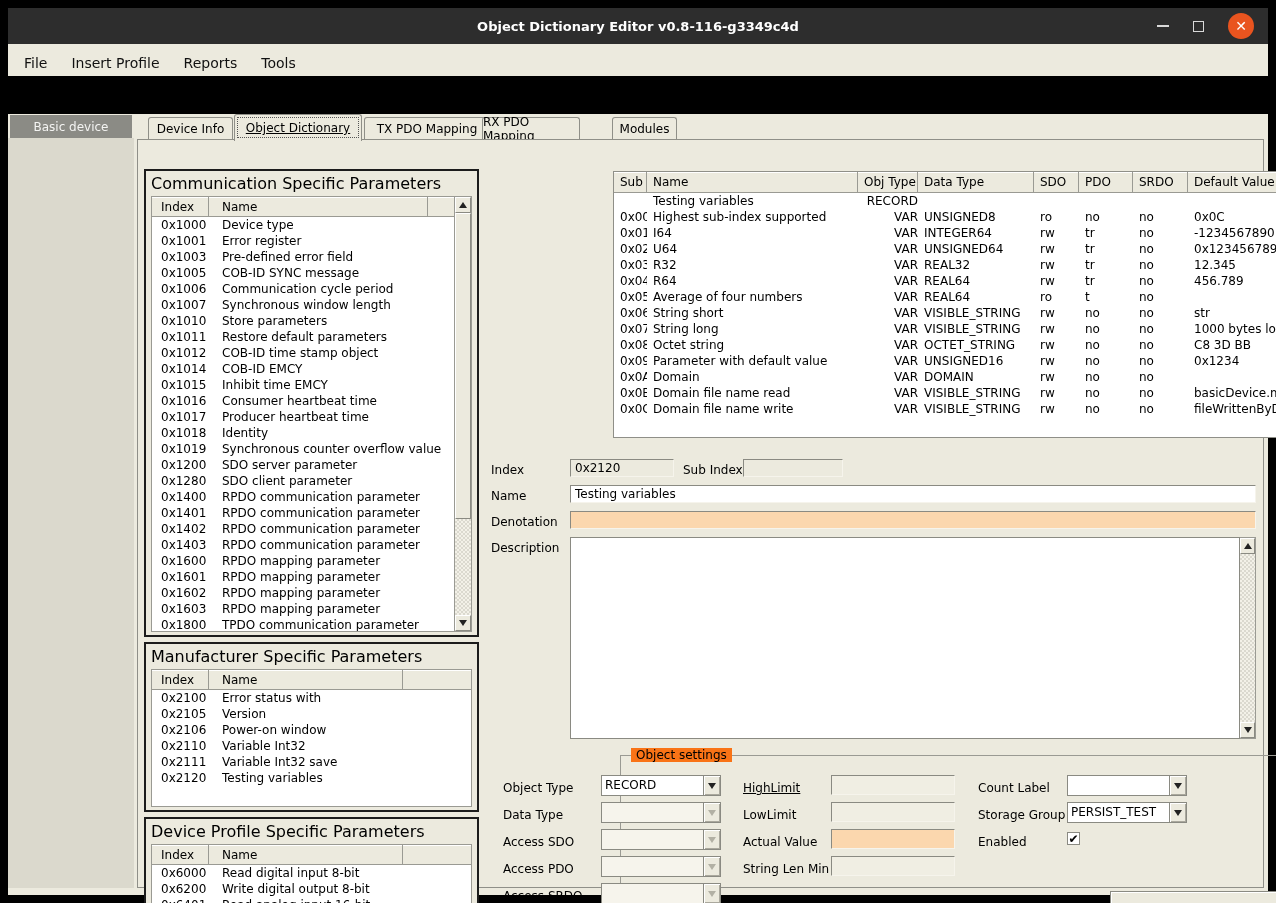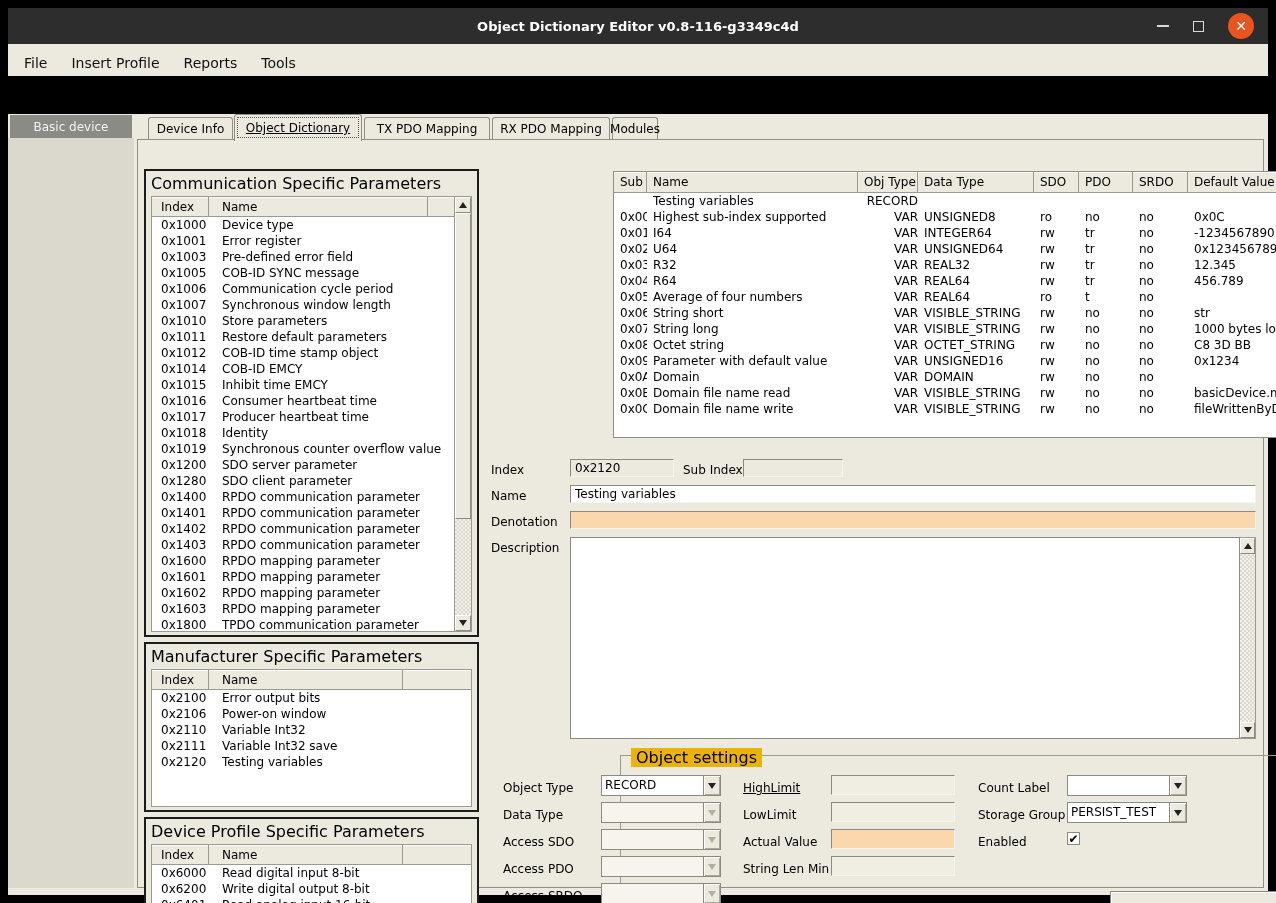--- a/index.html
+++ b/index.html
@@ -81,21 +81,21 @@
   .entry { position:absolute; height:18px; border:1px solid #8a8a82; border-bottom-color:#f6f4ec; border-right-color:#f6f4ec;
            background:#fff; font-size:12px; padding:1px 4px; line-height:14px; }
   .entry.ro { background:#eceade; }
   .entry.peach { background:#fbd7ae; }
   .entry.dis { background:#f0eee3; }
   .textarea { position:absolute; border:1px solid #8a8a82; background:#fff; }
   .ta-sb { position:absolute; width:16px; display:flex; flex-direction:column; background:#eceade; border:1px solid #9a9a93; border-left:none; }
 
   
   .groupbox { position:absolute; left:482px; top:615px; width:768px; height:187px; border:1px solid #9a9a93; }
-  .gb-legend { position:absolute; top:-8px; left:10px; background:#eab308; padding:0 5px; font-size:16px; }
+  .gb-legend { position:absolute; top:-8px; left:10px; background:#f97316; padding:0 5px; font-size:12px; }
 
   .combo { position:absolute; height:21px; display:flex; border:1px solid #8a8a82; background:#fff; }
   .combo-field { flex:1; font-size:12px; padding:2px 3px; white-space:nowrap; overflow:hidden; }
   .combo-btn { width:17px; flex:none; background:#eceade; border-left:1px solid #8a8a82;
                box-shadow:inset 1px 1px 0 #fff, inset -1px -1px 0 #aaa89d;
                display:flex; align-items:center; justify-content:center; }
   .combo.dis .combo-field { background:#f6f4ec; }
   .combo.dis .tri-down { border-top-color:#b2b0a4; }
 
   .checkbox { position:absolute; width:13px; height:13px; background:#fff; border:1px solid #8a8a82;
@@ -129,22 +129,22 @@
 
   <div class="main">
 
     <div class="sidebar">
       <div class="sidebar-item">Basic device</div>
     </div>
 
     <div class="tab" style="left:140px; width:85px;">Device Info</div>
     <div class="tab selected" style="left:226px; width:128px;">Object Dictionary</div>
     <div class="tab" style="left:356px; width:126px;">TX PDO Mapping</div>
-    <div class="tab" style="left:484px; width:118px;">RX PDO Mapping</div>
-    <div class="tab" style="left:604px; width:46px;">Modules</div>
+    <div class="tab" style="left:474px; width:98px;">RX PDO Mapping</div>
+    <div class="tab" style="left:604px; width:65px;">Modules</div>
 
     <div class="content">
 
       <div class="pframe" style="top:29px; height:468px;">
         <div class="pframe-title">Communication Specific Parameters</div>
         <div class="ptable" style="height:436px;">
           <div class="ptable-inner">
             <div class="pt-left">
               <div class="pt-header">
                 <div class="pt-hcell h-index">Index</div>
@@ -306,23 +306,27 @@
             <div class="pt-left">
               <div class="pt-header">
                 <div class="pt-hcell h-index">Index</div>
                 <div class="pt-hcell h-name">Name</div>
                 <div class="pt-hcell h-blank" style="width:68px;"></div>
               </div>
               <div class="pt-body">
 
                   <div class="pt-row">
                     <div class="idx">0x2100</div>
-                    <div class="nm">Error output bits</div>
-                  </div>
-
+                    <div class="nm">Error status with</div>
+                  </div>
+
+                  <div class="pt-row">
+                    <div class="idx">0x2105</div>
+                    <div class="nm">Version</div>
+                  </div>
 
                   <div class="pt-row">
                     <div class="idx">0x2106</div>
                     <div class="nm">Power-on window</div>
                   </div>
 
                   <div class="pt-row">
                     <div class="idx">0x2110</div>
                     <div class="nm">Variable Int32</div>
                   </div>

